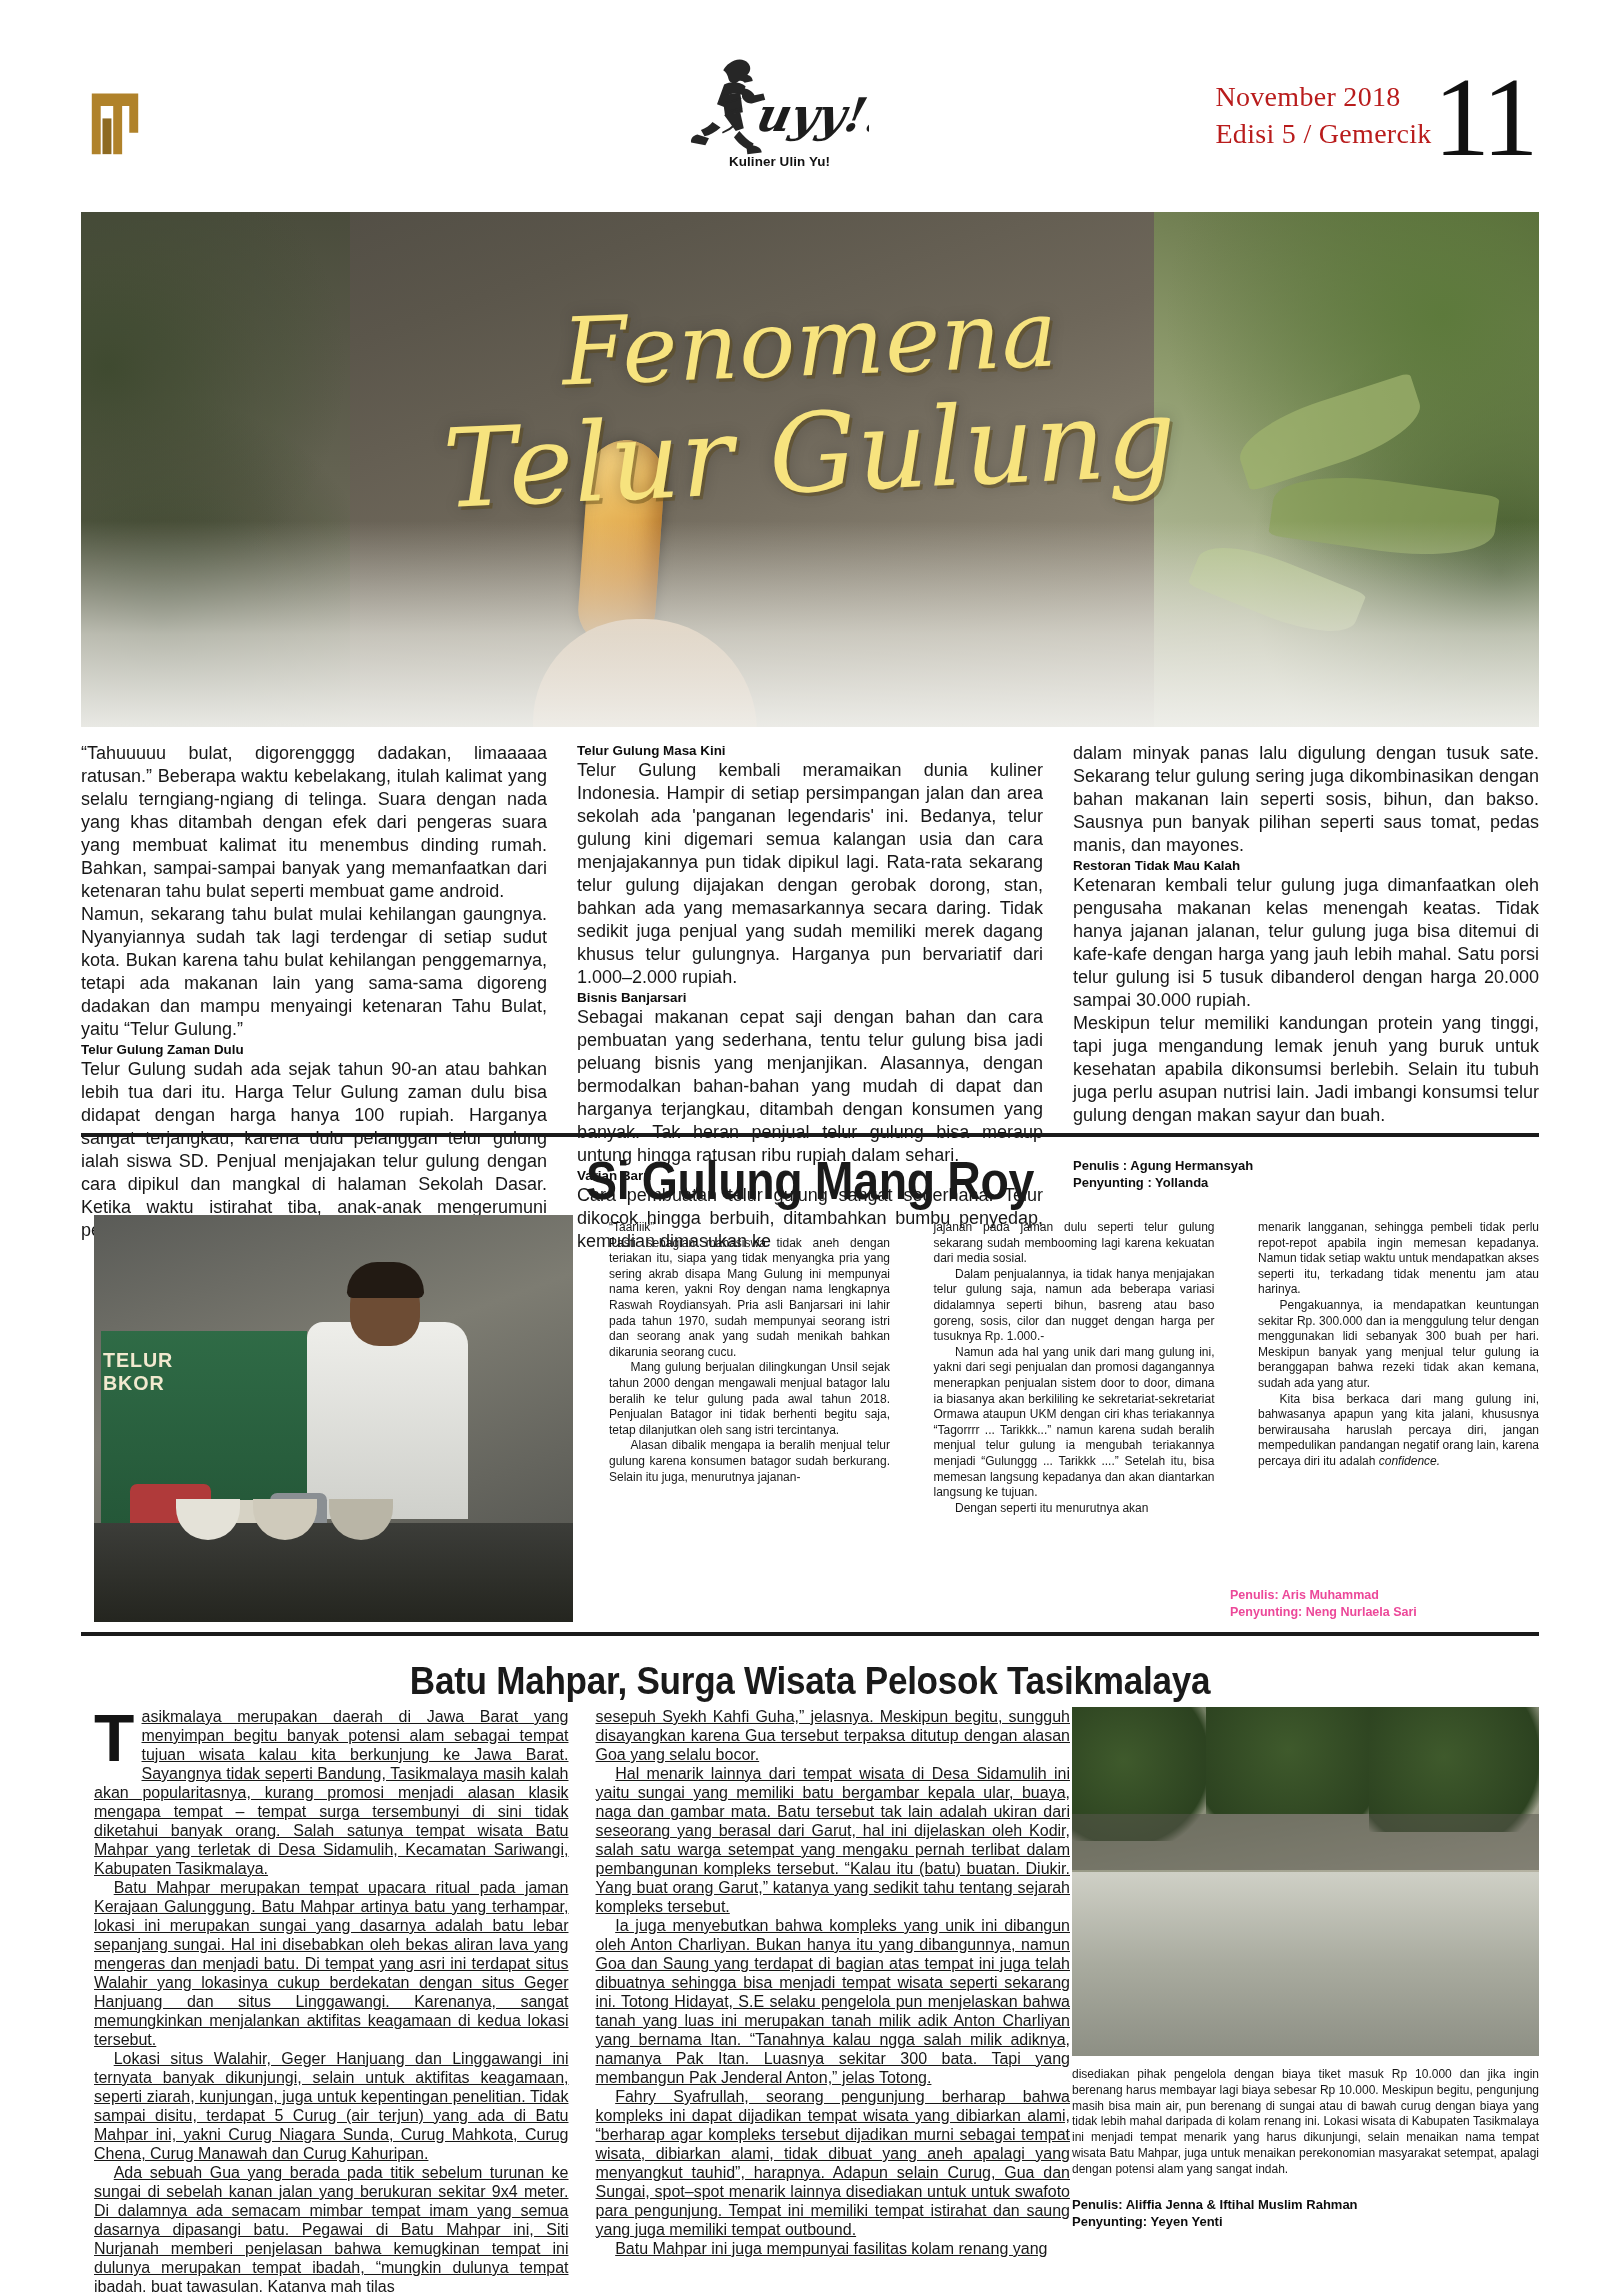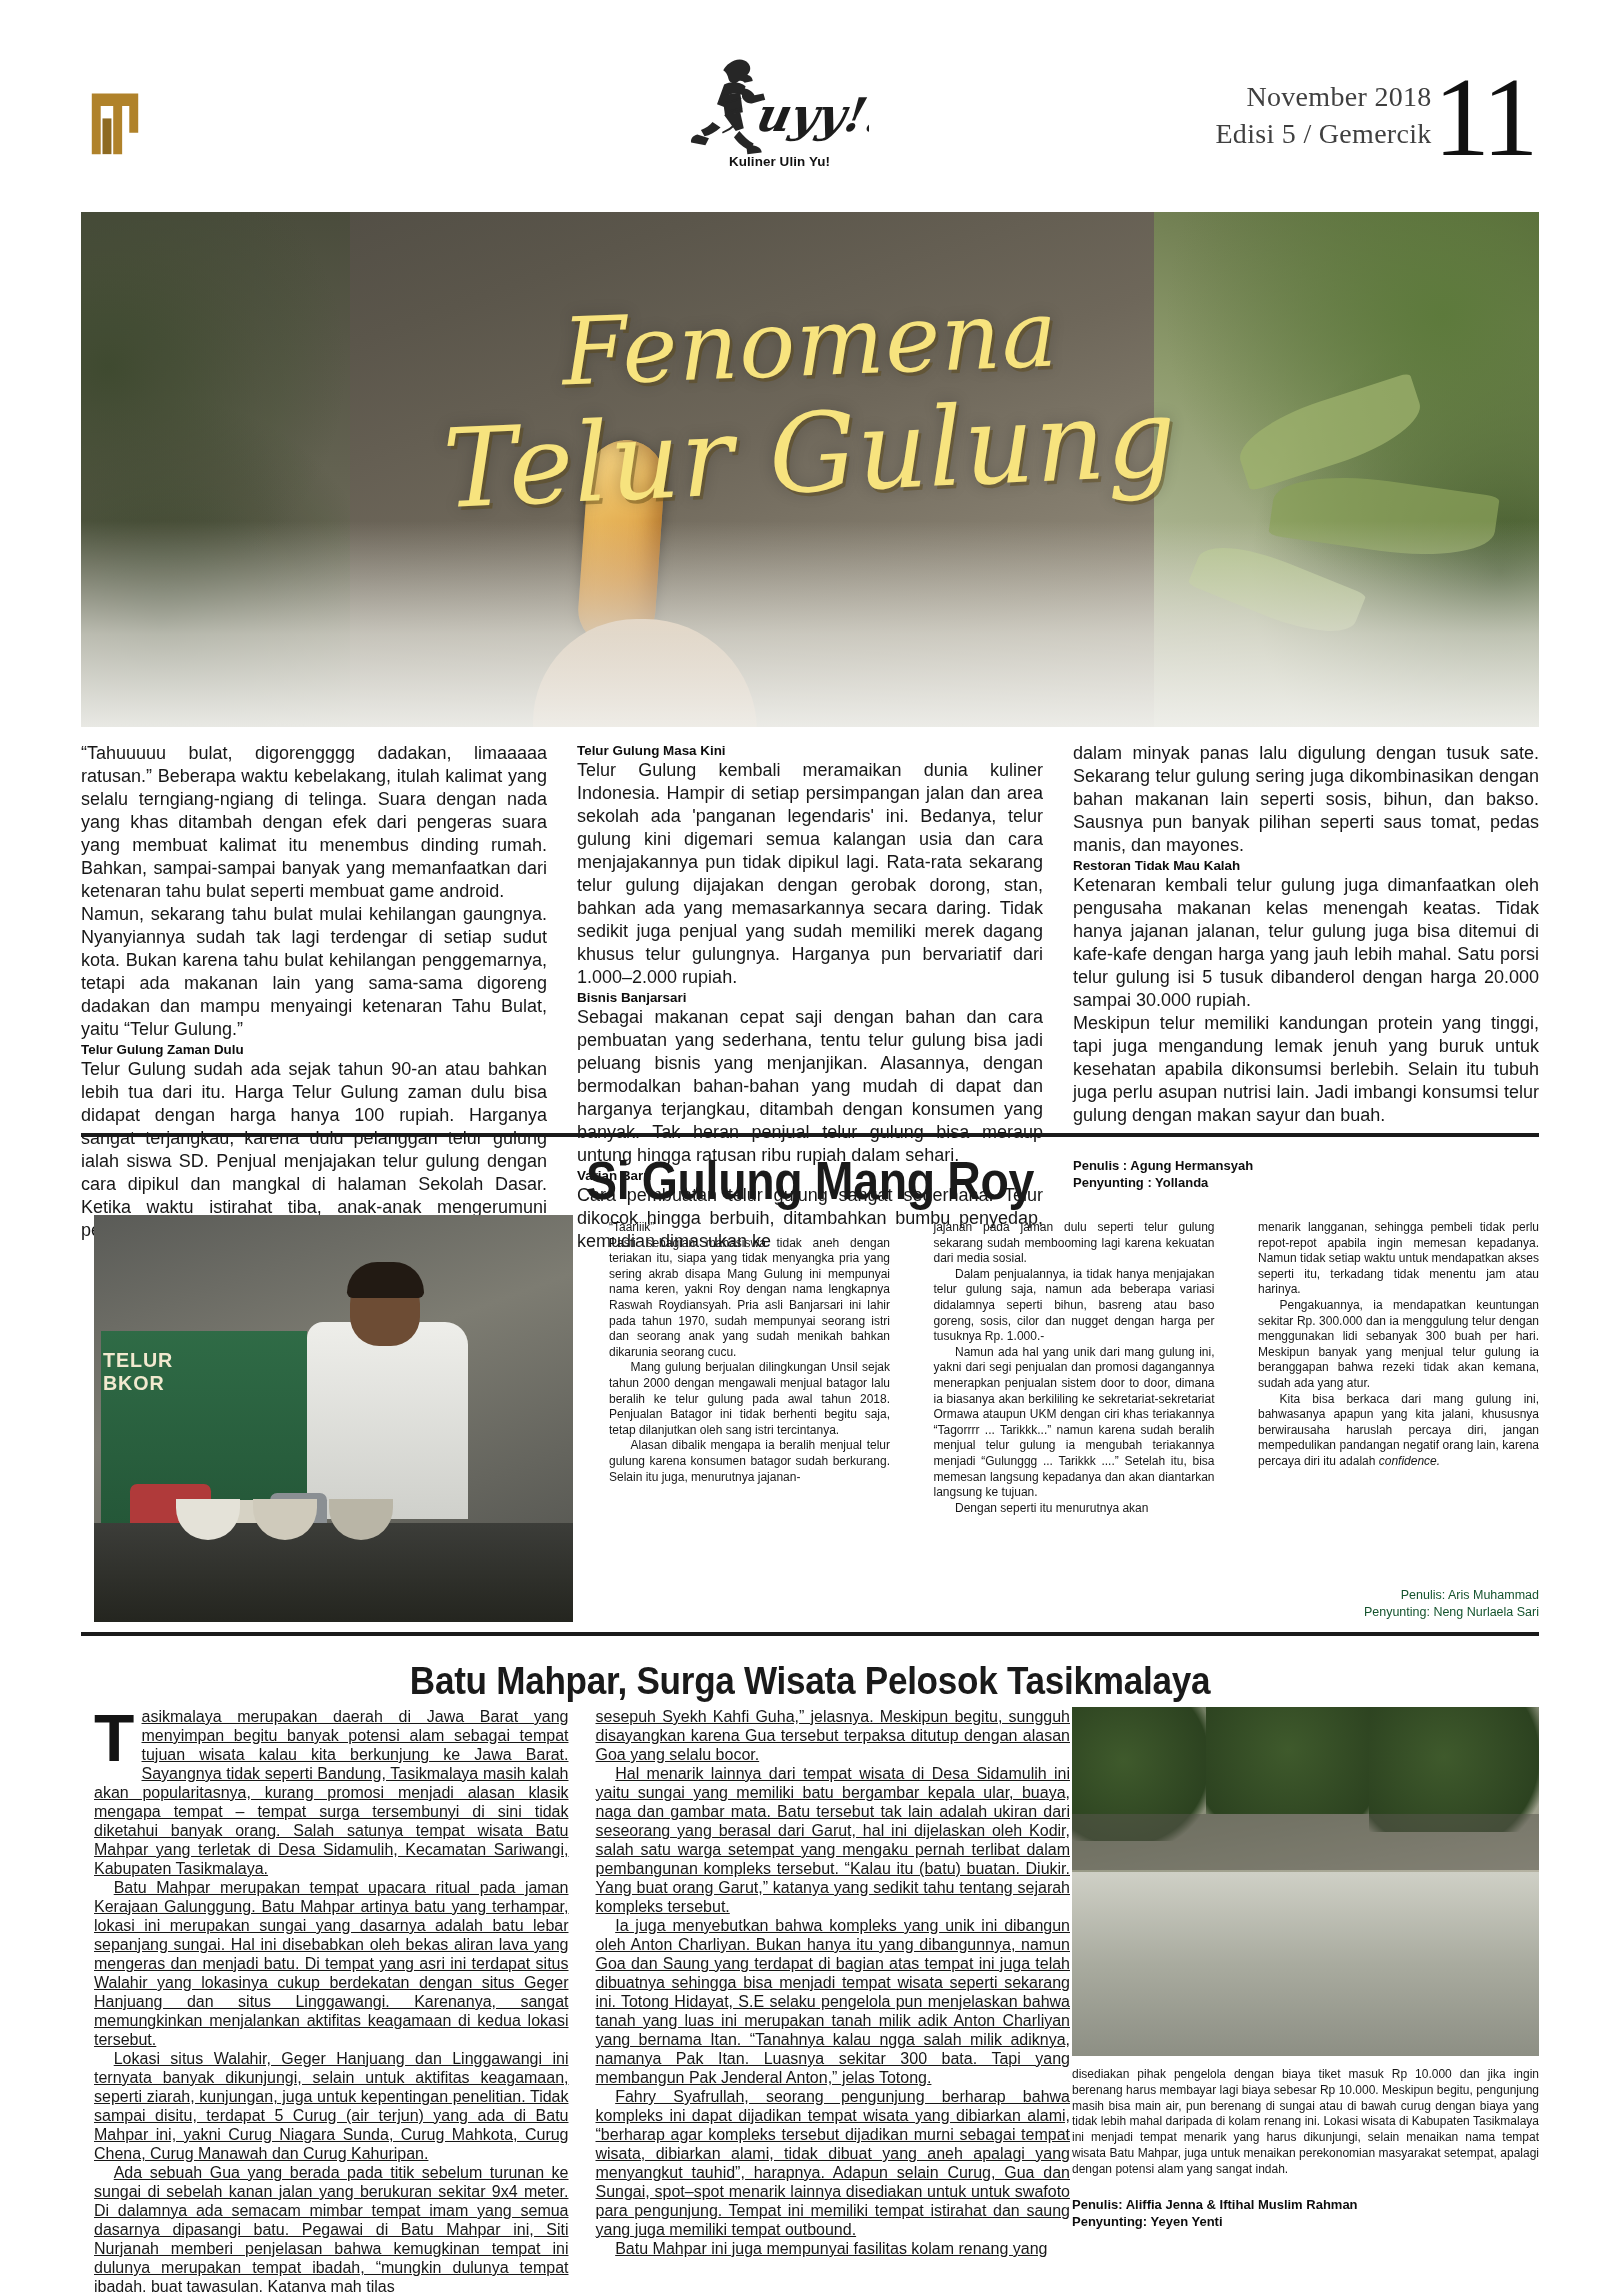--- a/index.html
+++ b/index.html
@@ -30,23 +30,23 @@
     font-family: "Liberation Sans", sans-serif;
     font-weight: 700; font-size: 13.4px; letter-spacing: 0.1px;
     color:#111; margin-top: -1.8px;
   }
 
   .issue-block {
     position: absolute; right: 86px; top: 70px;
     display: flex; align-items: flex-start; justify-content: flex-end;
   }
   .issue-lines {
-    text-align: right;
+    text-align: left;
     font-family: "Liberation Serif", serif;
-    color: #404040;
+    color: #b91c1c;
     padding-top: 9px;
   }
   .issue-lines .l1 { font-size: 28px; line-height: 36px; letter-spacing: 0.3px; }
   .issue-lines .l2 { font-size: 28px; line-height: 38px; letter-spacing: 0.3px; }
   .page-number {
     font-family: "Liberation Serif", serif;
     font-size: 113px; line-height: 93px; font-weight: 400;
     color:#111; margin-left: 1.8px; letter-spacing: -3.6px;
   }
 
@@ -183,22 +183,22 @@
   }
   .art2-body {
     position:absolute; left: 587px; top: 1220px; width: 952px;
     display:flex; gap: 21.5px;
   }
   .art2-body .col { width: 303px; margin-left: 22px; }
   .art2-body .body-text { font-size: 12px; line-height: 15.6px; }
   .art2-body .indent-wrap p.ind { text-indent: 21.5px; }
   .art2-byline {
     position:absolute; right: 82px; top: 1587px; width: 309px;
-    text-align: right;
-    font-weight:400; font-size: 12.5px; line-height: 16.6px; color:#14532d;
+    text-align: left;
+    font-weight:700; font-size: 12.5px; line-height: 16.6px; color:#ec4899;
   }
 
   
   .art3-title {
     position:absolute; left: 81px; top: 1659px; width: 1458px;
     text-align:center;
     font-family: "Liberation Sans Narrow","Liberation Sans", sans-serif;
     font-weight:700; font-size: 39px; line-height: 43px; color:#1a1a1a;
     letter-spacing:-0.3px;
     transform: scaleX(.9); transform-origin: center;

